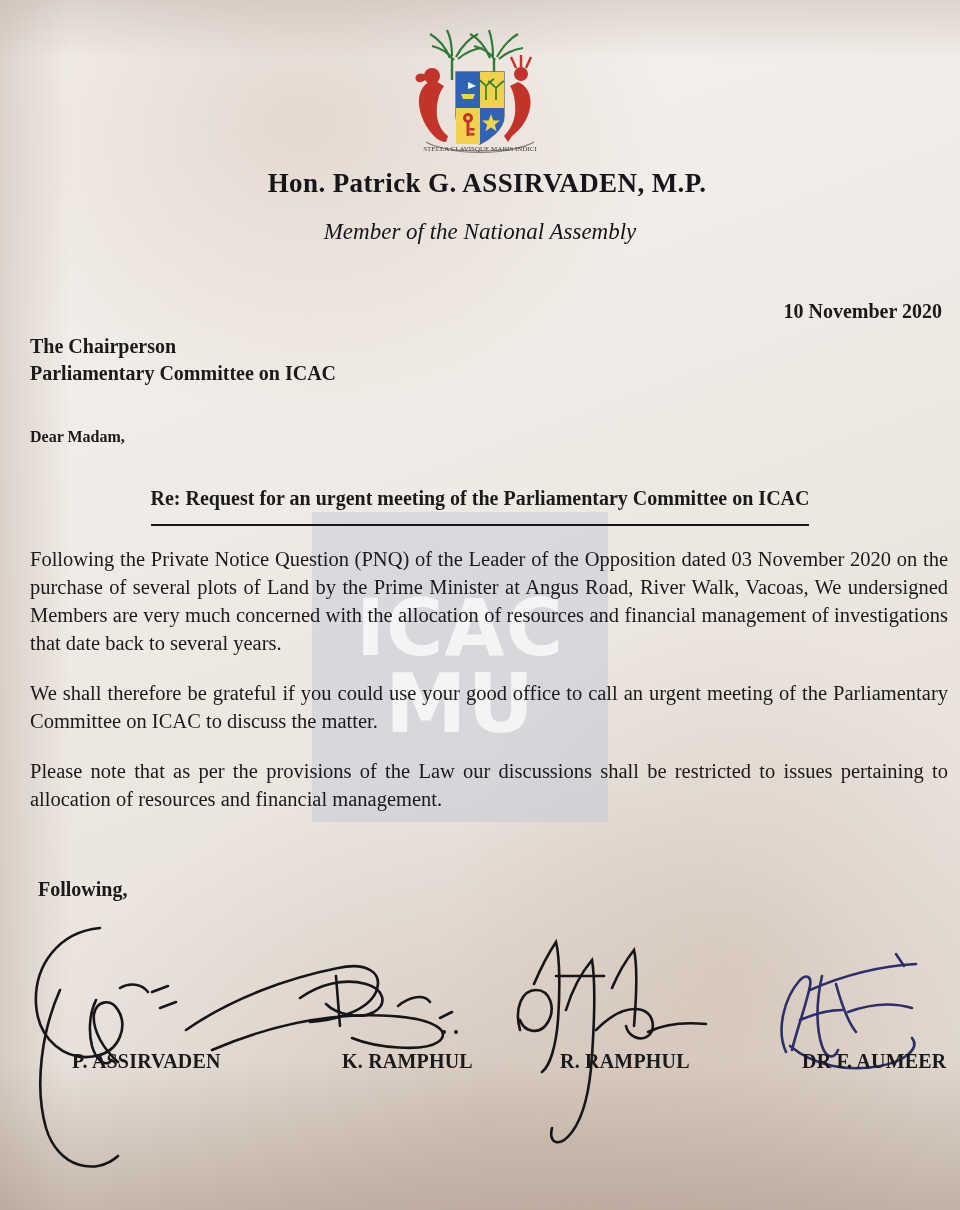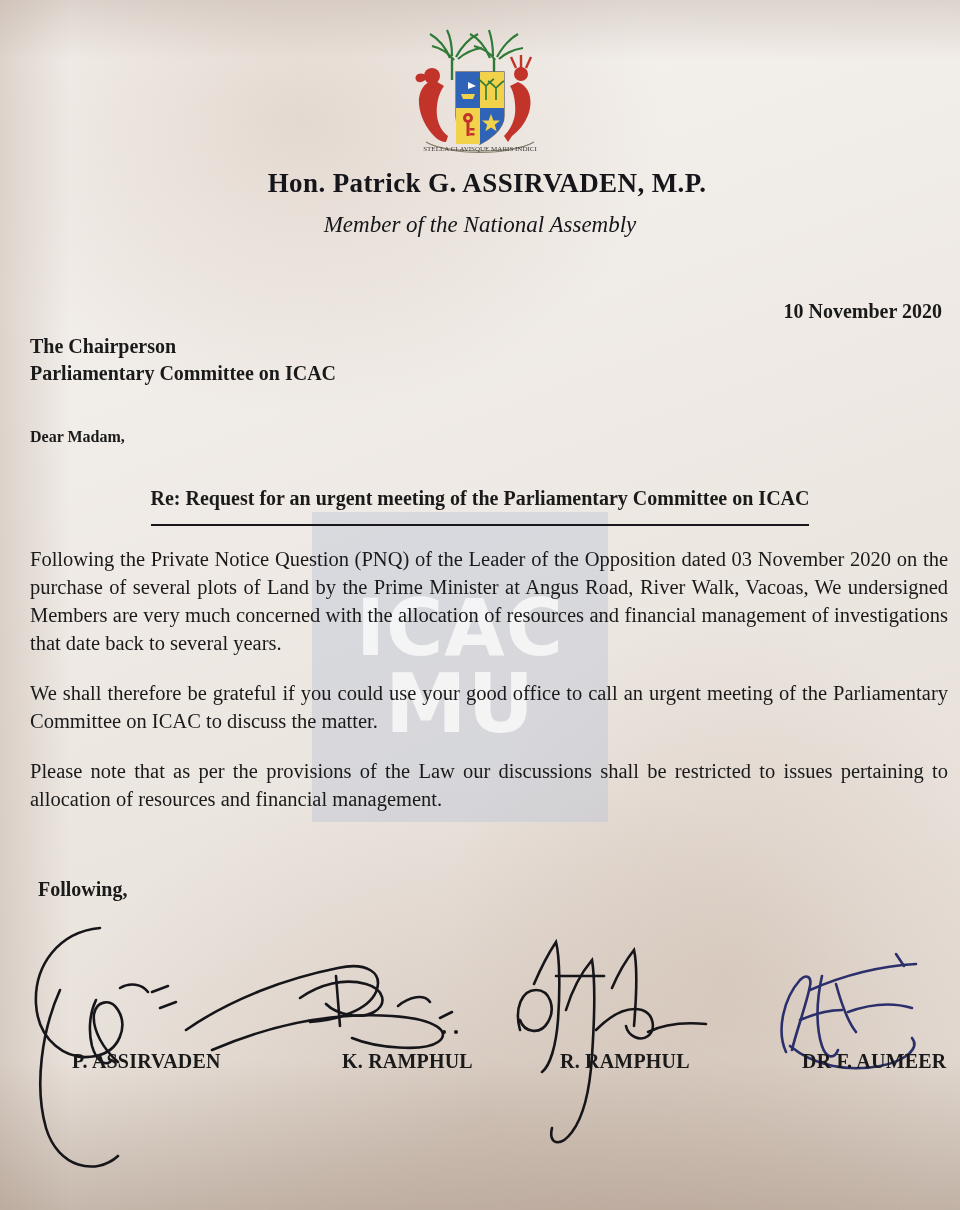--- a/index.html
+++ b/index.html
@@ -84,21 +84,21 @@
     text-align: center;
   }
   .name-line {
     font-size: 27px;
     font-weight: bold;
     letter-spacing: 0.4px;
     color: #15151a;
     padding-left: 14px;
   }
   .role-line {
-    margin-top: 13px;
+    margin-top: 20px;
     font-size: 23px;
     font-style: italic;
     color: #15151a;
   }
 
   .date-line {
     position: absolute;
     top: 300px;
     right: 18px;
     font-size: 20px;

